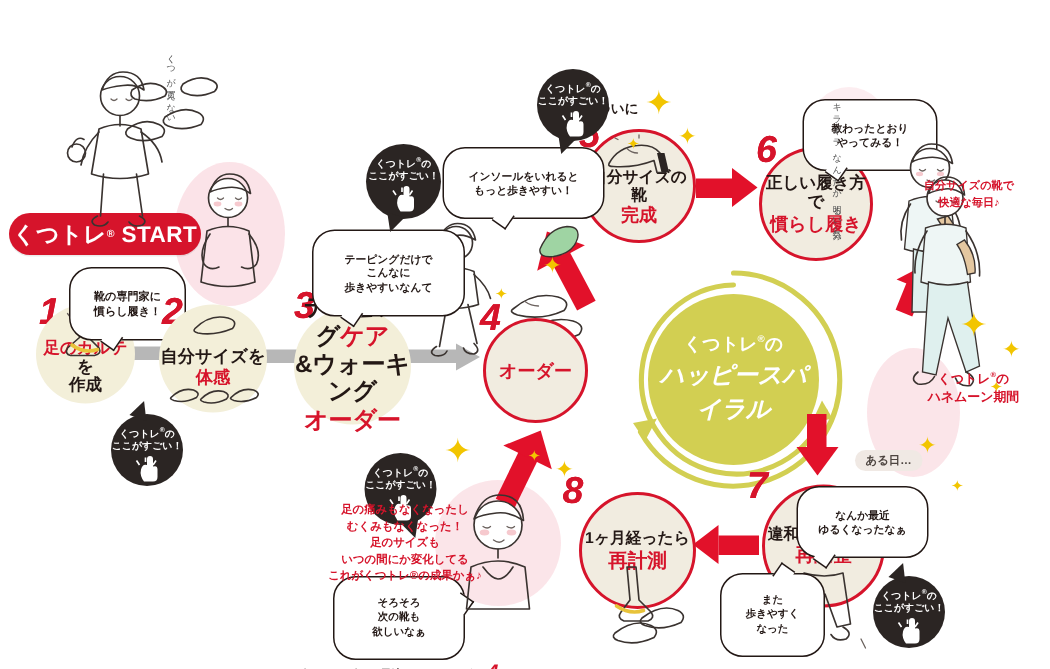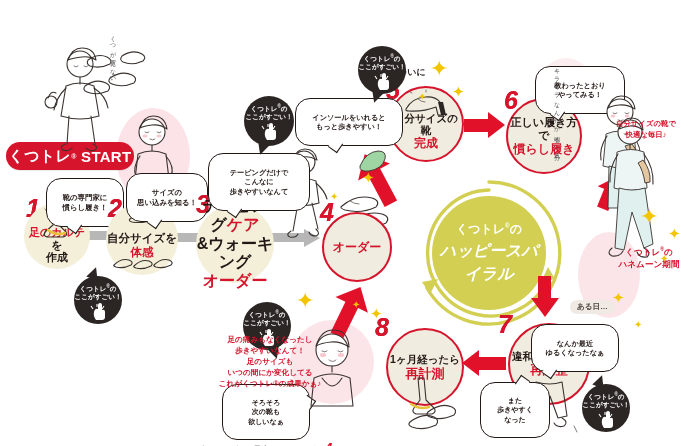--- a/index.html
+++ b/index.html
@@ -349,25 +349,20 @@
       <path class="ln" d="M4 12 q10 -10 22 -7 q7 2 3 7 q-12 5 -23 3 q-4 -1 -2 -3z"></path>
     </svg>
     <div style="margin-top:14px;text-align:right;">自分サイズを</div>
     <div class="hl">体感</div>
     <svg class="art" style="left:6px;top:50px;" width="60" height="20" viewBox="0 0 60 20">
       <path class="ln" d="M2 12 q7 -7 15 -5 q5 2 2 5 q-8 4 -15 2 q-3 -1 -2 -2z"></path>
       <path class="ln" d="M22 13 q7 -7 15 -5 q5 2 2 5 q-8 4 -15 2 q-3 -1 -2 -2z"></path>
       <path class="ln" d="M42 12 q7 -7 15 -5 q5 2 2 5 q-8 4 -15 2 q-3 -1 -2 -2z"></path>
     </svg>
   </div>
-  <div class="bub thin" id="bub-2">
-    <span>サイズの
-思い込みを知る！</span>
-    <i class="tail"></i>
-  </div>
 
   <div class="kbub" id="kbub-2">
     <div class="kt"><span>くつトレ</span><sup>®</sup><span>の</span><br><span>ここがすごい！</span></div>
     <svg class="kspark" width="20" height="18" viewBox="0 0 20 18">
       <path d="M8 17 q-3 -4 -2 -8 q1 -4 4 -3 l0 -4 q0 -2 2 -2 q2 0 2 2 l0 5 q3 -1 3 2 l0 5 q0 3 -3 3z" fill="#fff"></path>
       <path d="M3 3 l2 3 M9 1 l0 3 M16 3 l-2 3" stroke="#fff" stroke-width="1.1" fill="none"></path>
     </svg>
     <i class="ktail"></i>
   </div>
 
@@ -546,21 +541,21 @@
   <div class="kbub" id="kbub-1">
     <div class="kt"><span>くつトレ</span><sup>®</sup><span>の</span><br><span>ここがすごい！</span></div>
     <svg class="kspark" width="20" height="18" viewBox="0 0 20 18">
       <path d="M8 17 q-3 -4 -2 -8 q1 -4 4 -3 l0 -4 q0 -2 2 -2 q2 0 2 2 l0 5 q3 -1 3 2 l0 5 q0 3 -3 3z" fill="#fff"></path>
       <path d="M3 3 l2 3 M9 1 l0 3 M16 3 l-2 3" stroke="#fff" stroke-width="1.1" fill="none"></path>
     </svg>
     <i class="ktail"></i>
   </div>
 
   <div class="abs redtext" id="note-results">足の痛みもなくなったし
-歩きやすいなんて！
+むくみもなくなった！
 足のサイズも
 いつの間にか変化してる
 これがくつトレ®の成果かぁ♪</div>
   <div class="abs" id="note-timing">
     <span>（次のオーダーに最適なタイミング→</span>
     <span class="bignum">4</span>
     <span>）</span>
   </div>
 
   <div class="abs spark lg" style="left:430px;top:58px;">✦</div>

